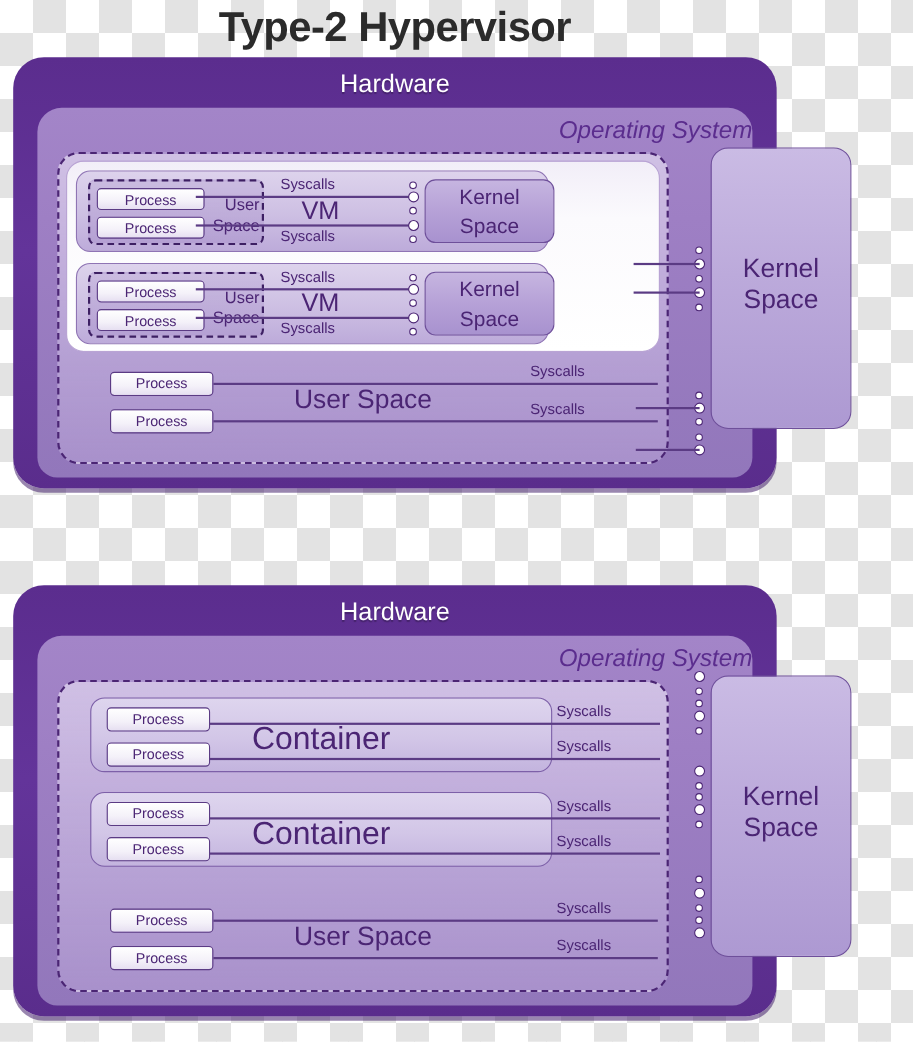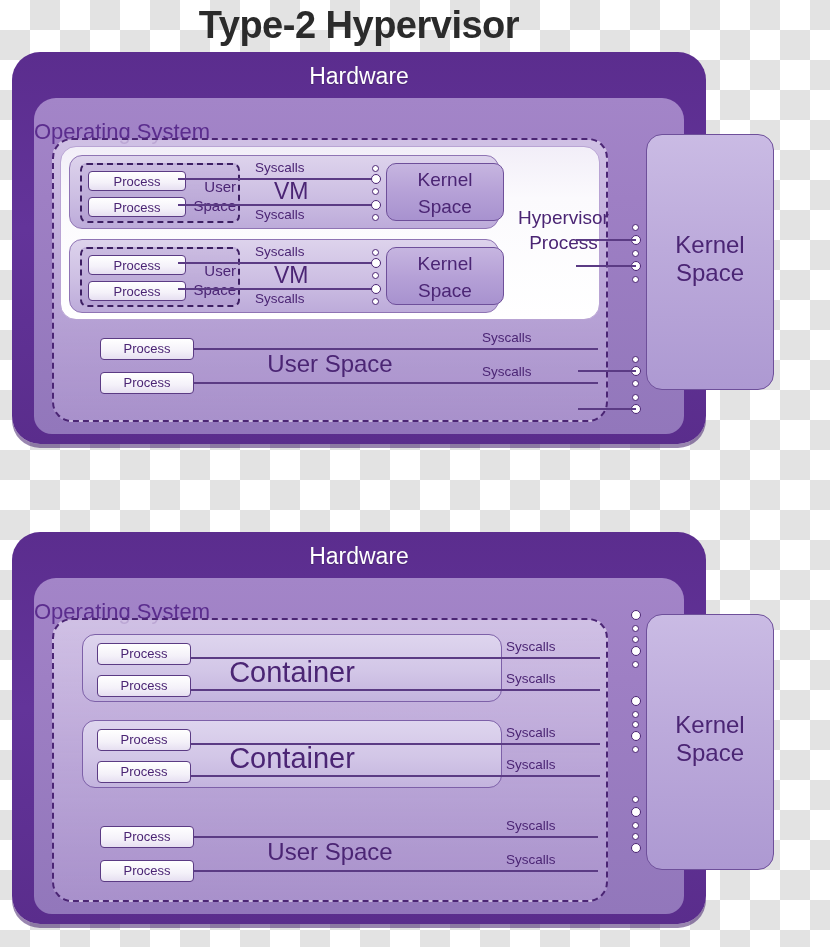--- a/index.html
+++ b/index.html
@@ -51,25 +51,26 @@
 
   
   .os{
     position:absolute;
     left:22px;right:22px;
     top:46px;bottom:10px;
     border-radius:22px 22px 18px 18px;
     background:linear-gradient(to bottom,#a385c8 0%,#9e7fc4 30%,#9277bb 100%);
   }
   .os-label{
-    text-align:left;
+    text-align:right;
     color:#5b2d8e;
     font-size:22px;
-    padding-top:21px;
+    padding-top:7px;
     height:28px;
+    font-style:italic;
   }
 
   
   .userspace-dashed{
     position:absolute;
     left:18px;
     top:40px;
     bottom:12px;
     width:556px;
     border:2px dashed #4b2574;
@@ -306,24 +307,20 @@
               <div class="dot" style="left:0;top:32px;"></div>
               <div class="dot big" style="left:0;top:44px;"></div>
               <div class="dot" style="left:0;top:58px;"></div>
             </div>
             <div class="kspace-small" style="left:316px;top:7px;">
               <div>Kernel</div>
               <div>Space</div>
             </div>
           </div>
 
-          <div style="position:absolute;left:450px;top:58px;width:105px;text-align:center;color:#4b2574;font-size:19px;line-height:25px;">
-            <span>Hypervisor</span>
-            <span>Process</span>
-          </div>
         </div>
 
         <div class="us-strip" style="top:188px;">
           <div class="proc" style="top:10px;">Process</div>
           <div class="proc" style="top:44px;">Process</div>
           <div class="vline" style="left:140px;top:20px;width:404px;"></div>
           <div class="vline" style="left:140px;top:54px;width:404px;"></div>
           <div class="sysc" style="left:428px;top:3px;">Syscalls</div>
           <div class="sysc" style="left:428px;top:37px;">Syscalls</div>
           <div class="usl" style="top:22px;">User Space</div>

